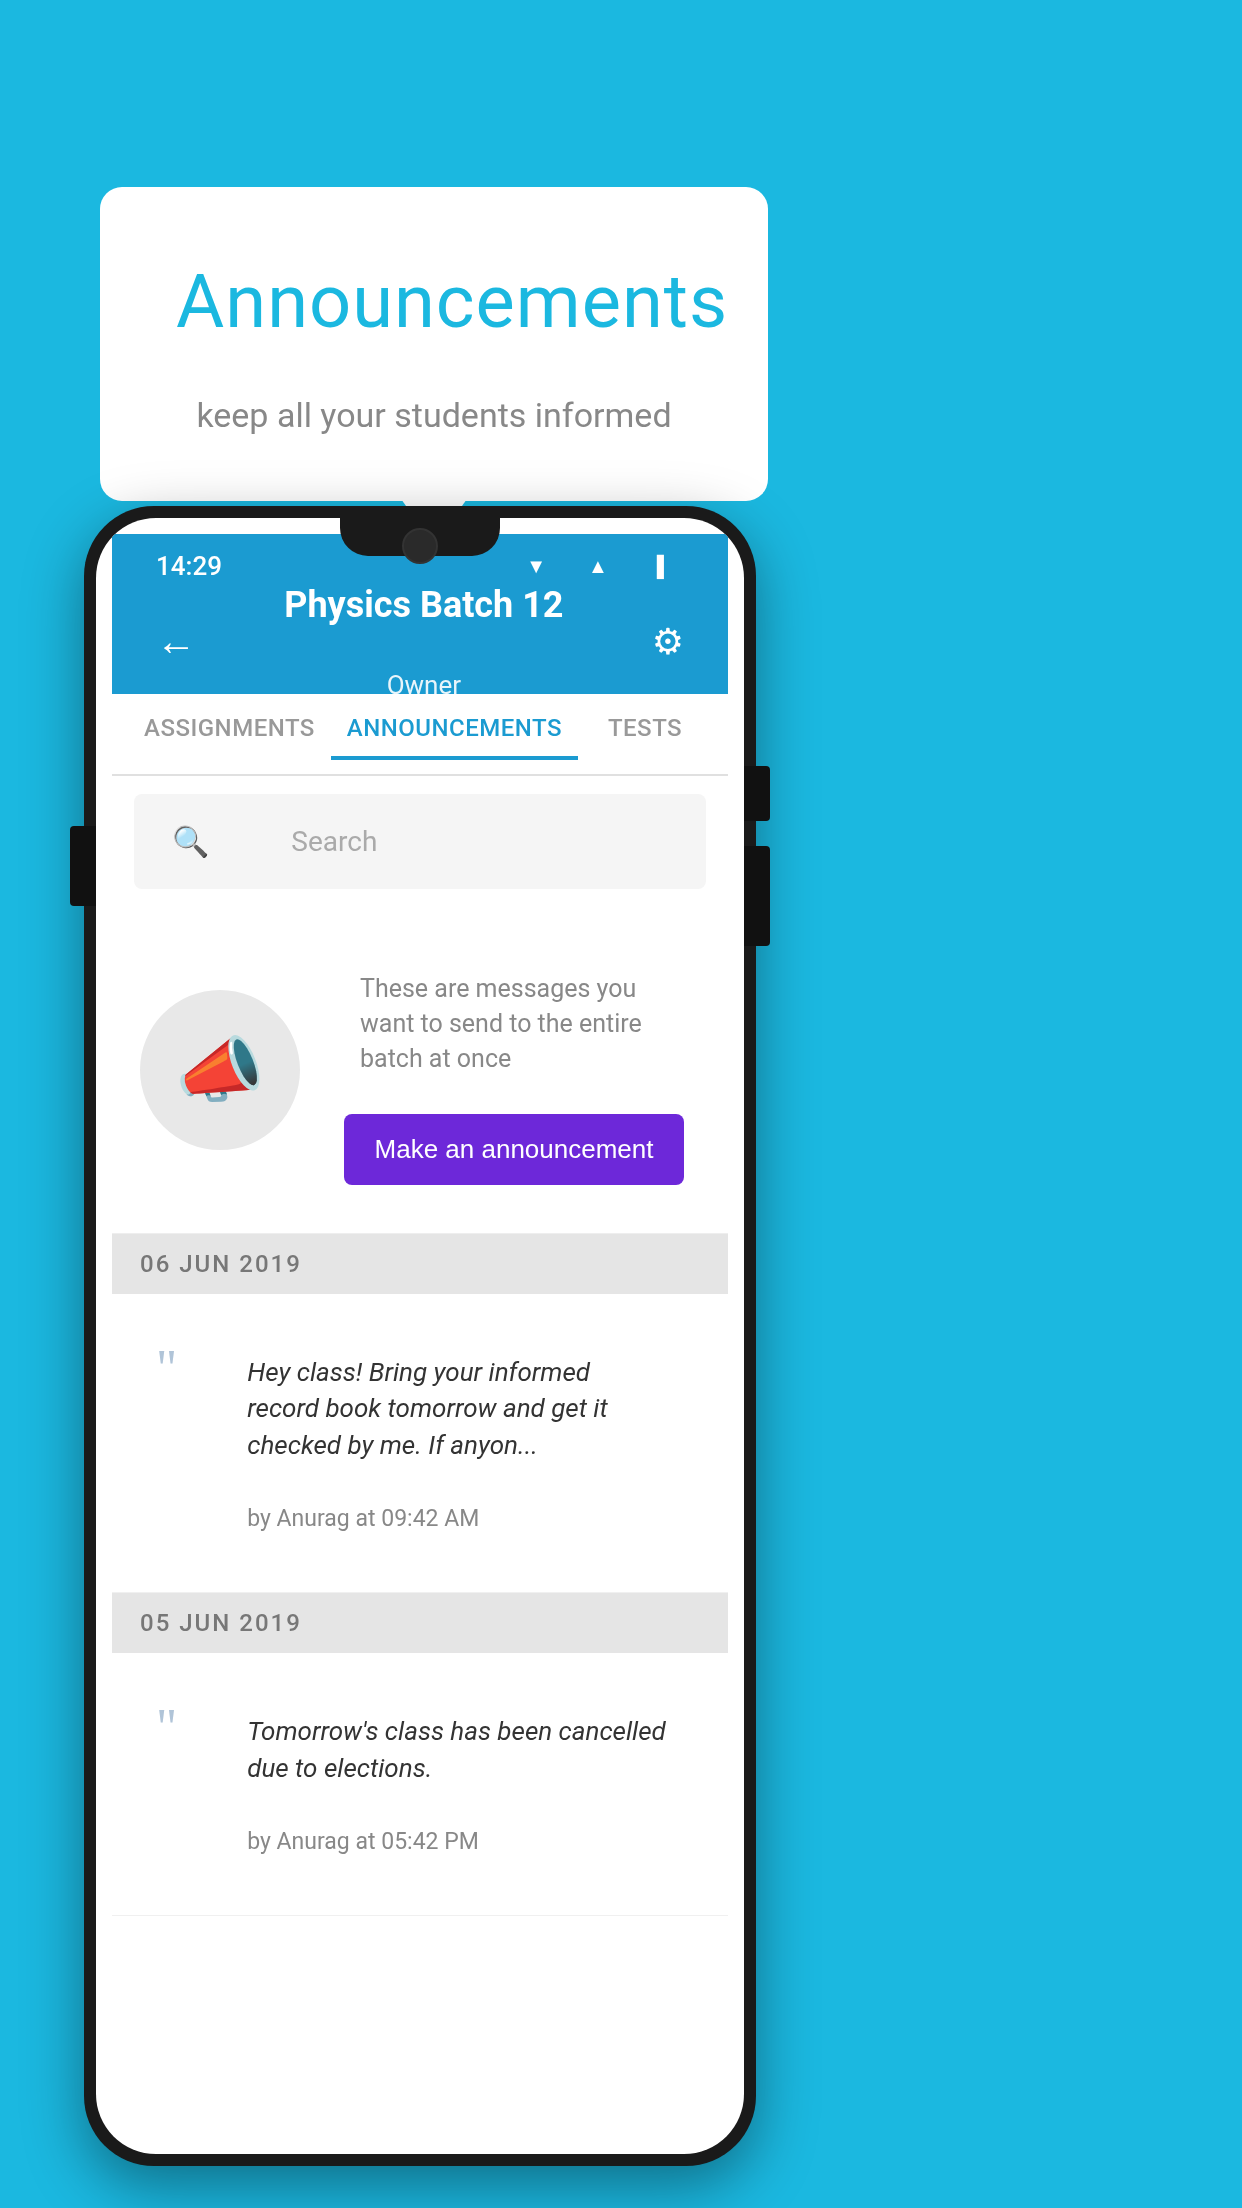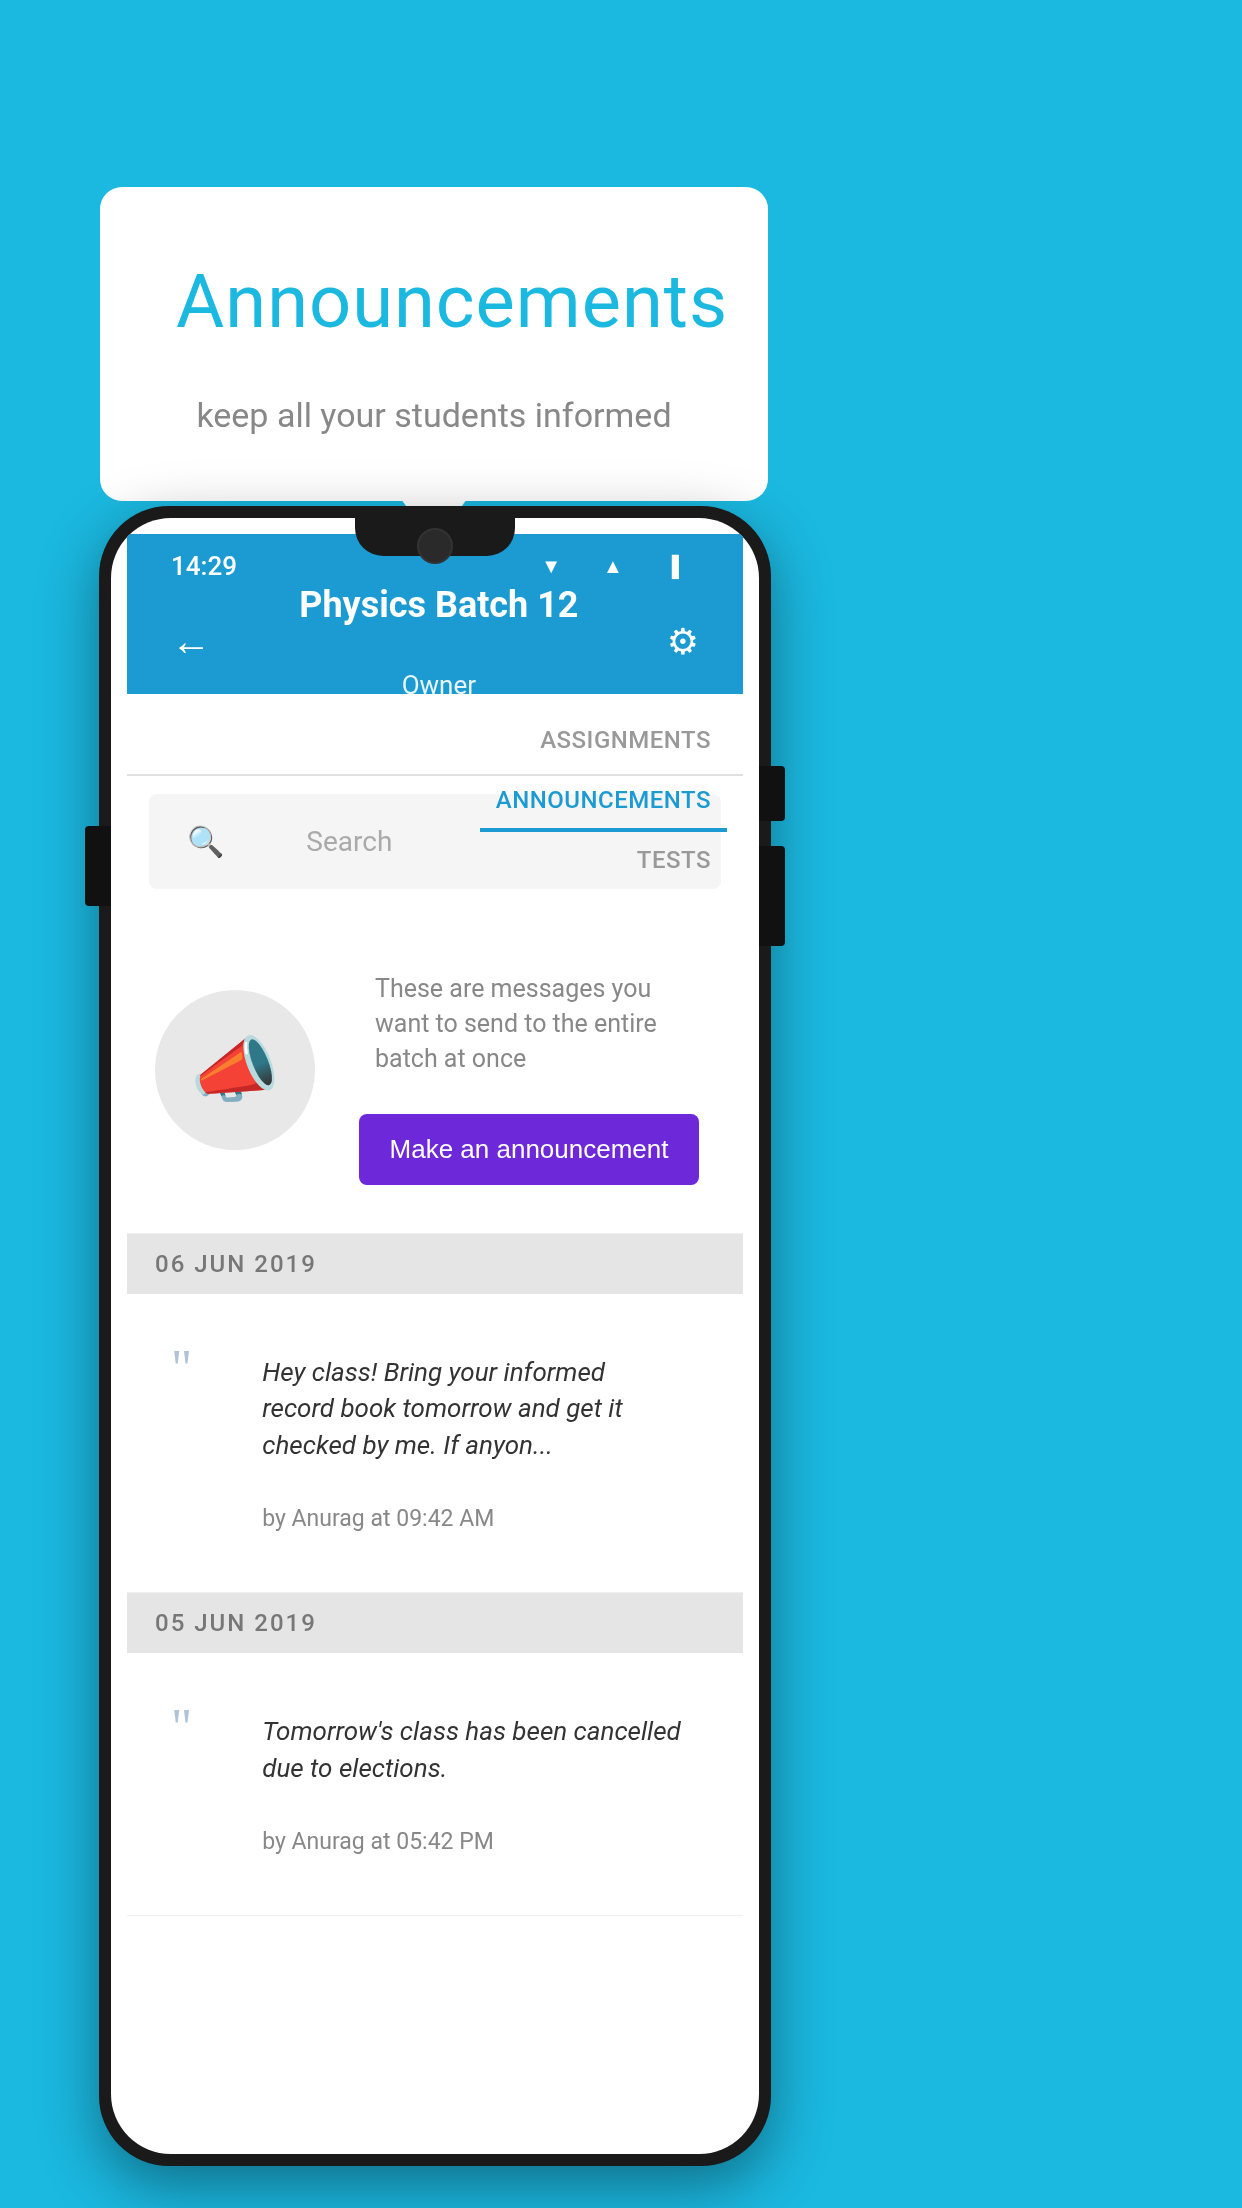--- a/index.html
+++ b/index.html
@@ -53,21 +53,21 @@
     .bubble-subtitle {
       font-size: 34px;
       color: #888;
       font-weight: 400;
     }
 
     
     .phone-outer {
       position: absolute;
       top: 490px;
-      left: 83px;
+      left: 68px;
       width: 672px;
       height: 1660px;
       background: #1a1a1a;
       border-radius: 70px;
       padding: 12px;
       box-shadow: 0 20px 60px rgba(0,0,0,0.4);
     }
 
     .phone-inner {
       width: 100%;
@@ -167,21 +167,20 @@
       cursor: pointer;
     }
 
     
     .tabs {
       background: white;
       display: flex;
       border-bottom: 2px solid #e0e0e0;
       height: 82px;
       align-items: flex-end;
-      flex-direction: column;
     }
 
     .tab {
       flex: 1;
       text-align: center;
       padding-bottom: 14px;
       font-size: 24px;
       font-weight: 500;
       color: #999;
       letter-spacing: 0.5px;

